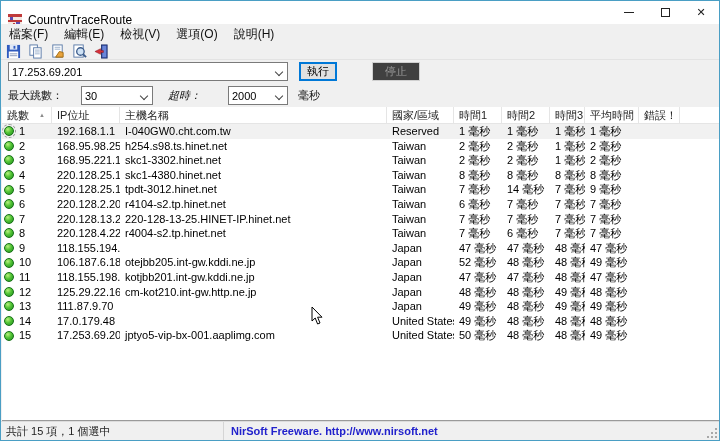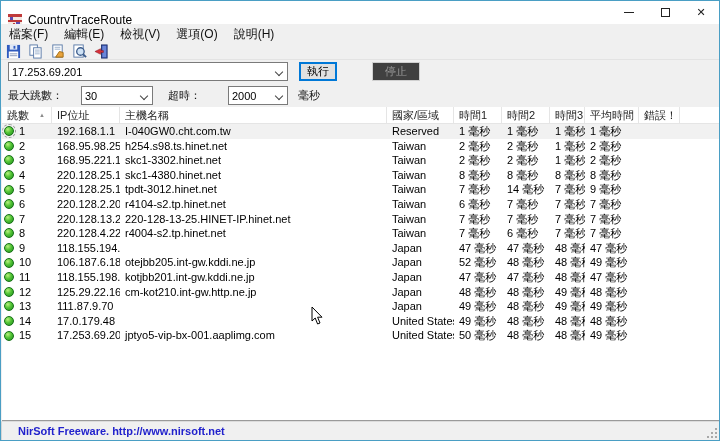--- a/index.html
+++ b/index.html
@@ -89,21 +89,21 @@
     border:1px solid #157015; flex:0 0 auto;
   }
   .hop-dot.focus { outline:1px dashed #9a9a9a; outline-offset:1px; }
   
   .statusbar {
     position:absolute; left:0; right:0; bottom:0; height:19px;
     background:#f0f0f0; border-top:1px solid #dcdcdc; display:flex; align-items:center;
   }
   .status-left { width:222px; padding-left:5px; color:#222; }
   .status-right {
-    border-left:1px solid #d5d5d5; padding-left:16px; color:#2222cc; font-weight:bold;
+    border-left:1px solid #d5d5d5; padding-left:7px; color:#2222cc; font-weight:bold;
     height:100%; display:flex; align-items:center;
   }
   .grip { position:absolute; right:1px; bottom:1px; width:12px; height:12px; }
   
   .cursor { position:absolute; left:310px; top:305px; width:12px; height:19px; pointer-events:none; }
 </style>
 </head>
 <body>
 
 <div class="window">
@@ -177,21 +177,21 @@
       <span class="chev"></span>
     </div>
     <div class="btn btn-run">執行</div>
     <div class="btn btn-stop">停止</div>
 
     <span class="ctl-label" style="left:7px; top:26px;">最大跳數：</span>
     <div class="combo" style="left:80px; top:26px; width:72px;">
       <input value="30" style="">
       <span class="chev"></span>
     </div>
-    <span class="ctl-label" style="left:167px; top:26px;">超時：</span>
+    <span class="ctl-label" style="left:167px; top:26px;font-style:italic;">超時：</span>
     <div class="combo" style="left:227px; top:26px; width:60px;">
       <input value="2000" style="">
       <span class="chev"></span>
     </div>
     <span class="ctl-label" style="left:297px; top:26px;">毫秒</span>
   </div>
 
   <div class="list">
     <div class="lv-grid lv-header" id="lv-header">
         <div class="cell">跳數<span class="sort-glyph">▲</span></div>
@@ -428,20 +428,21 @@
           <div class="cell">48 毫秒</div>
           <div class="cell">48 毫秒</div>
           <div class="cell">49 毫秒</div>
           <div class="cell"></div>
           <div class="cell"></div>
         </div>
       </div>
   </div>
 
   <div class="statusbar">
+    <div class="status-left">共計 15 項，1 個選中</div>
     <div class="status-right">NirSoft Freeware.  http://www.nirsoft.net</div>
     <svg class="grip" viewBox="0 0 12 12">
       <rect x="9" y="9" width="2" height="2" fill="#a8a8a8"></rect>
       <rect x="9" y="5" width="2" height="2" fill="#a8a8a8"></rect>
       <rect x="5" y="9" width="2" height="2" fill="#a8a8a8"></rect>
       <rect x="9" y="1" width="2" height="2" fill="#a8a8a8"></rect>
       <rect x="1" y="9" width="2" height="2" fill="#a8a8a8"></rect>
       <rect x="5" y="5" width="2" height="2" fill="#a8a8a8"></rect>
     </svg>
   </div>

